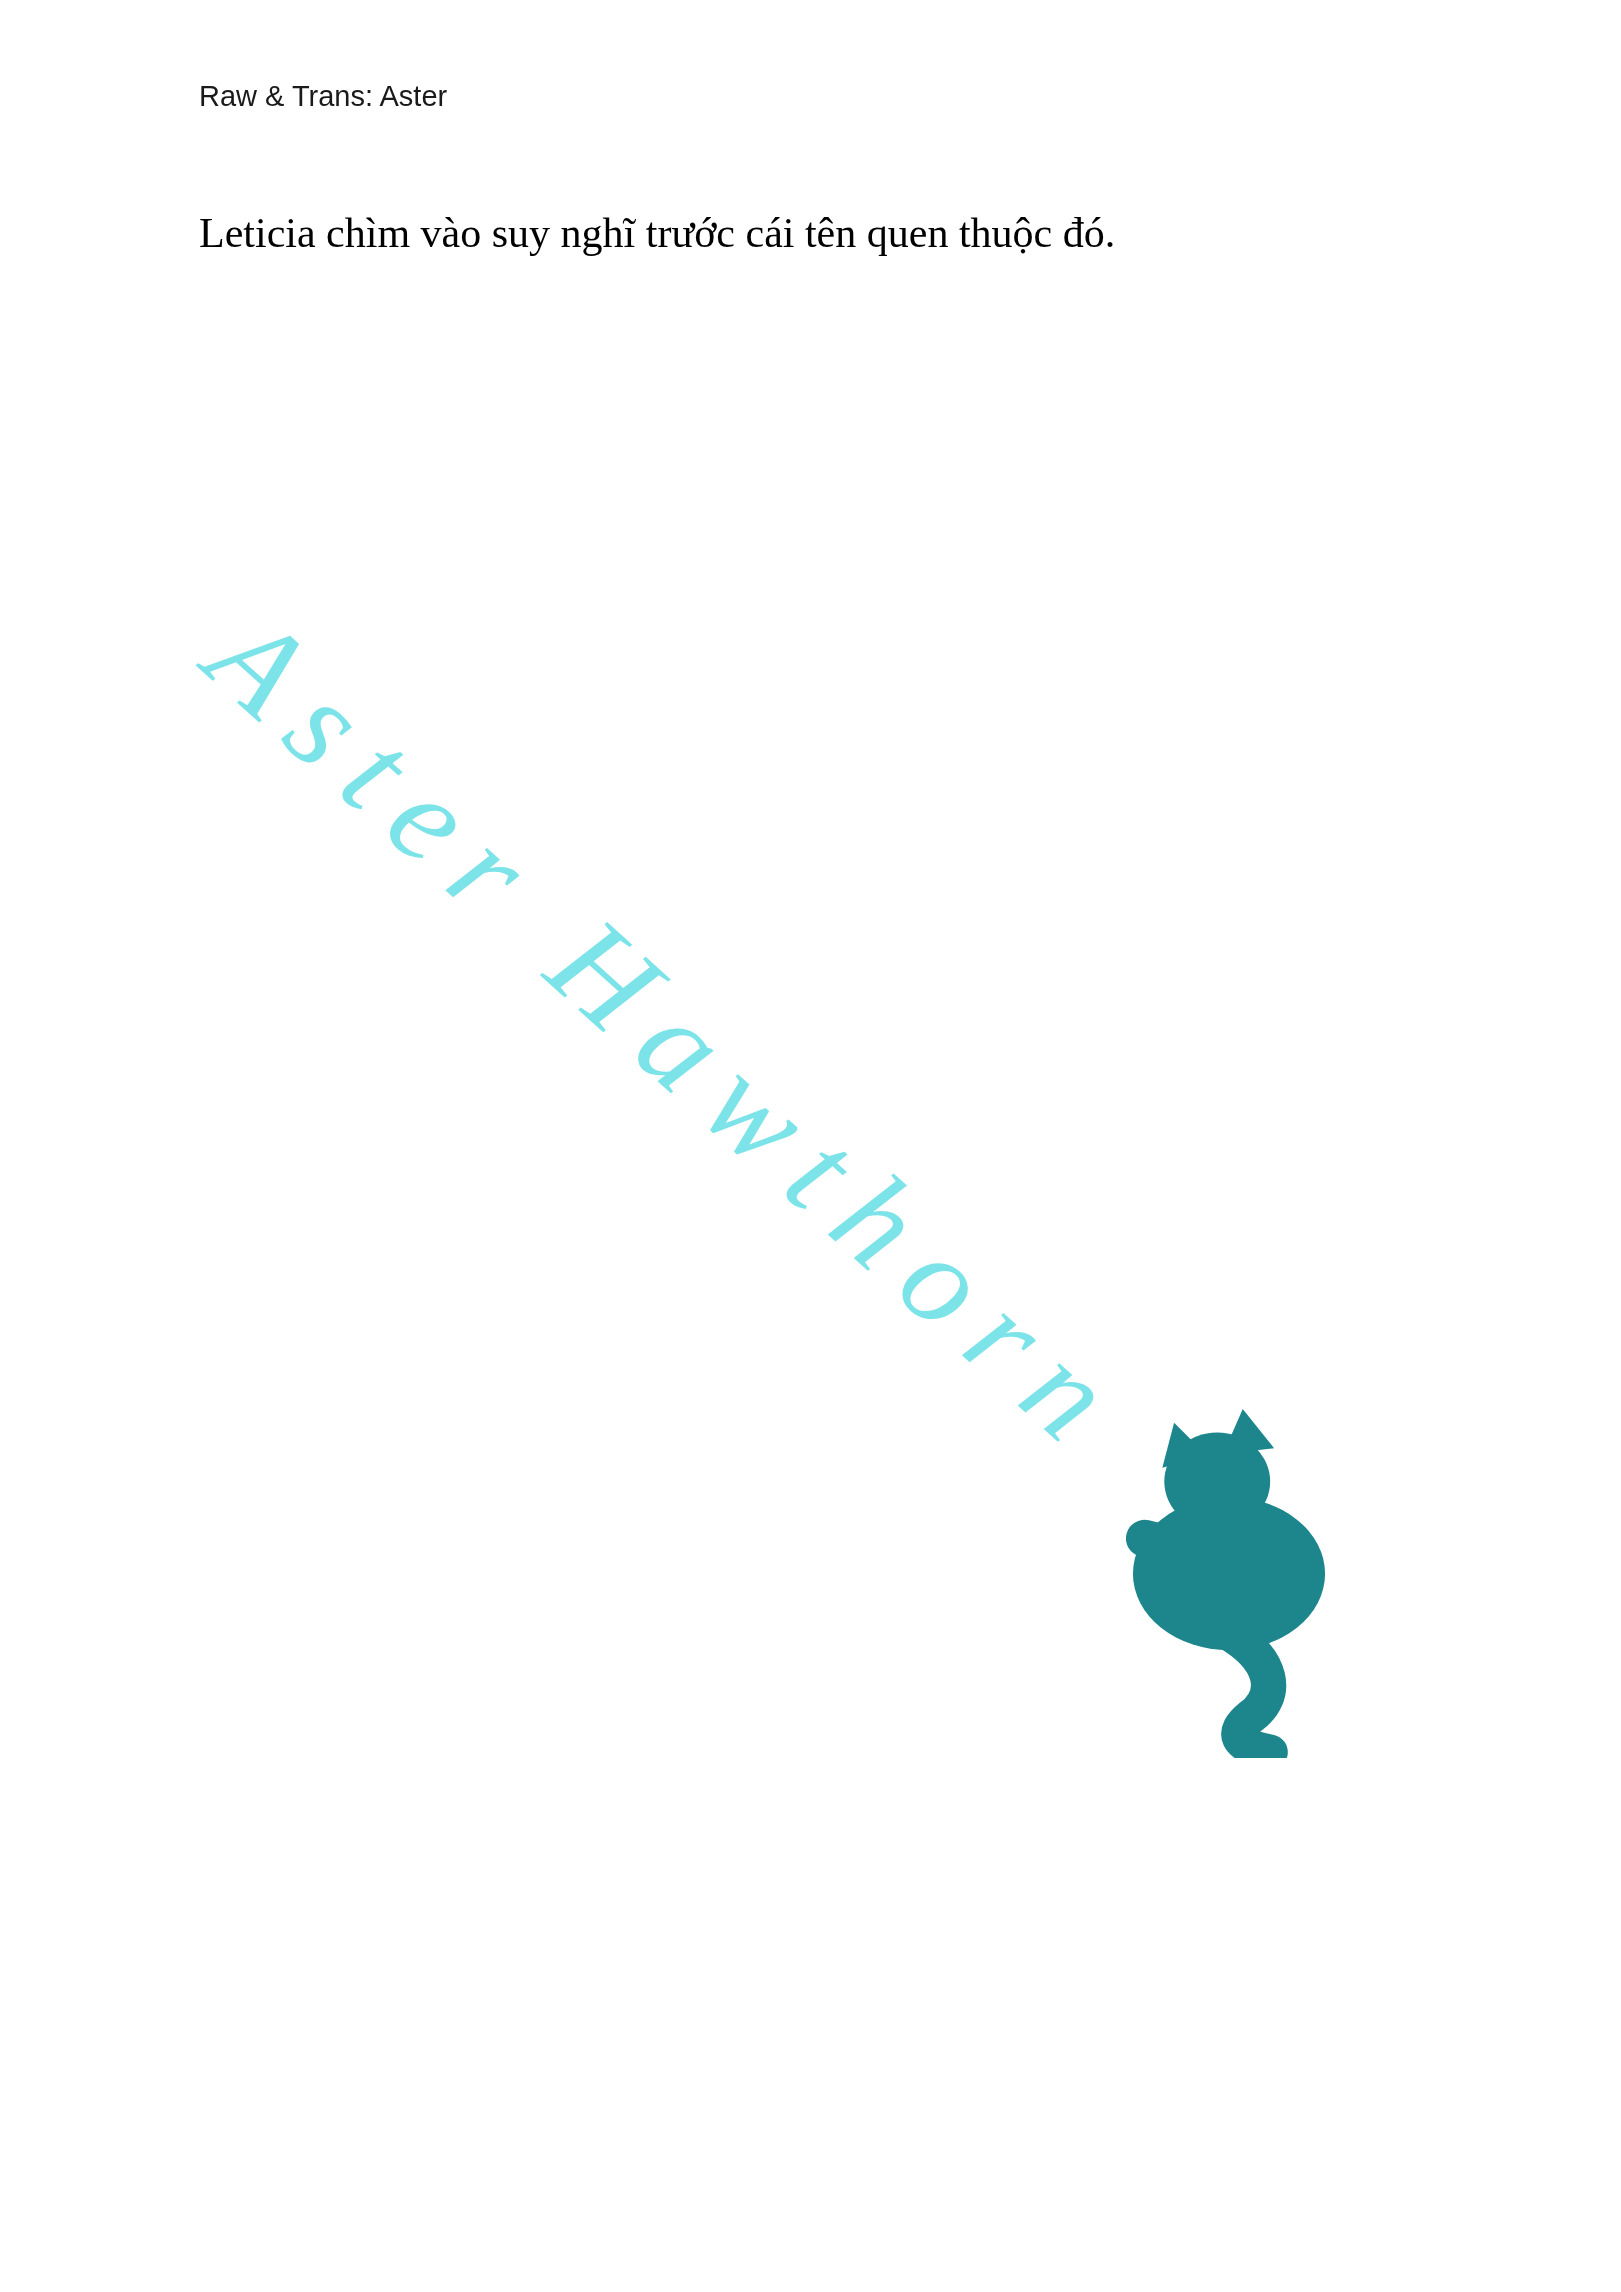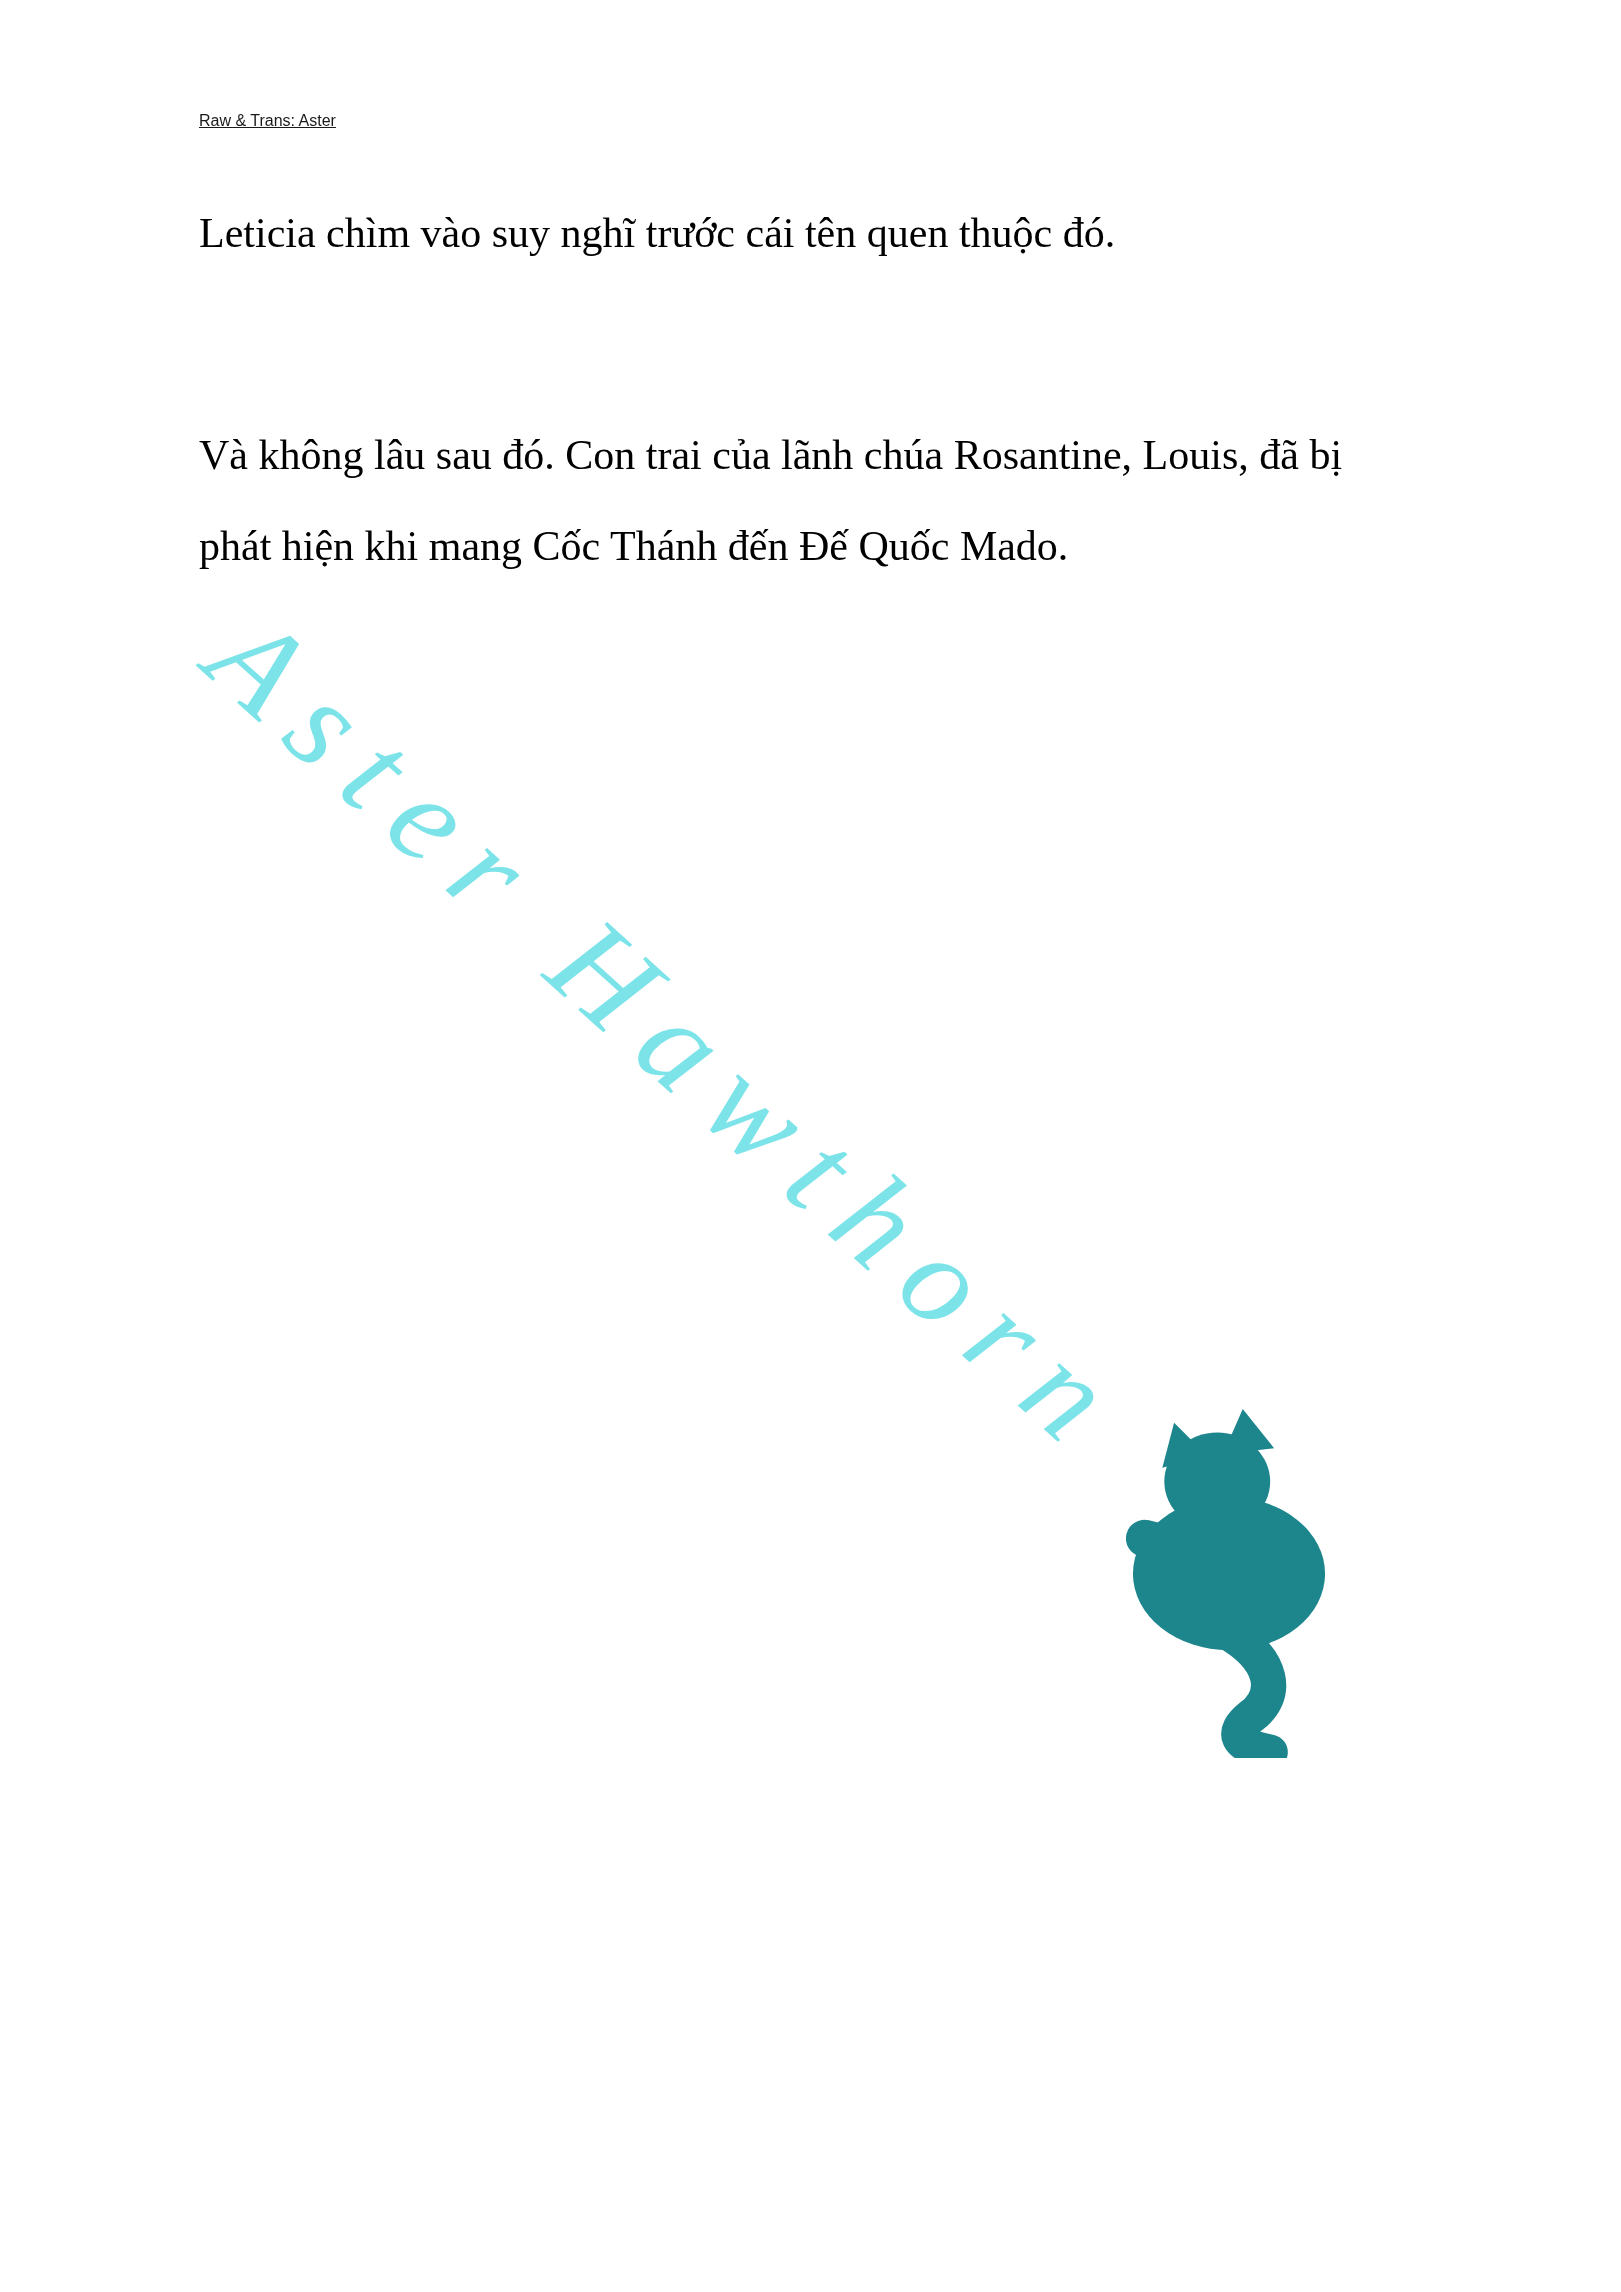--- a/index.html
+++ b/index.html
@@ -17,26 +17,25 @@
     height: 2293px;
     background: var(--background);
     overflow: hidden;
     font-family: "Liberation Serif", "DejaVu Serif", serif;
     color: var(--text);
     margin: 0 auto;
   }
   .credit-header {
     position: absolute;
     left: 199px;
-    top: 112px;
+    top: 80px;
     font-family: "Liberation Sans", "DejaVu Sans", sans-serif;
-    font-size: 16px;
+    font-size: 29px;
     color: var(--header_text);
     z-index: 1;
-    text-decoration: underline;
   }
   .watermark {
     position: absolute;
     left: 279px;
     top: 583px;
     font-family: "Liberation Serif", "DejaVu Serif", serif;
     font-style: italic;
     font-size: 129px;
     letter-spacing: 25.5px;
     color: var(--watermark);
@@ -94,17 +93,16 @@
       <ellipse cx="106" cy="168" rx="98" ry="78" fill="currentColor"></ellipse>
 
       <rect x="0" y="120" width="96" height="38" rx="19" fill="currentColor" transform="rotate(14 48 139)"></rect>
 
       <path d="M105 228 C152 256 158 292 128 314 C108 330 112 344 148 350" fill="none" stroke="currentColor" stroke-width="36" stroke-linecap="round"></path>
     </svg>
   </div>
 
   <div class="content">
     <p>Leticia chìm vào suy nghĩ trước cái tên quen thuộc đó.</p>
-    <p>Và không lâu sau đó. Con trai của lãnh chúa Rosantine, Louis, đã bị phát hiện khi mang Cốc Thánh đến Đế Quốc Mado.</p>
   </div>
 
 </div>
 
 
 </body></html>

